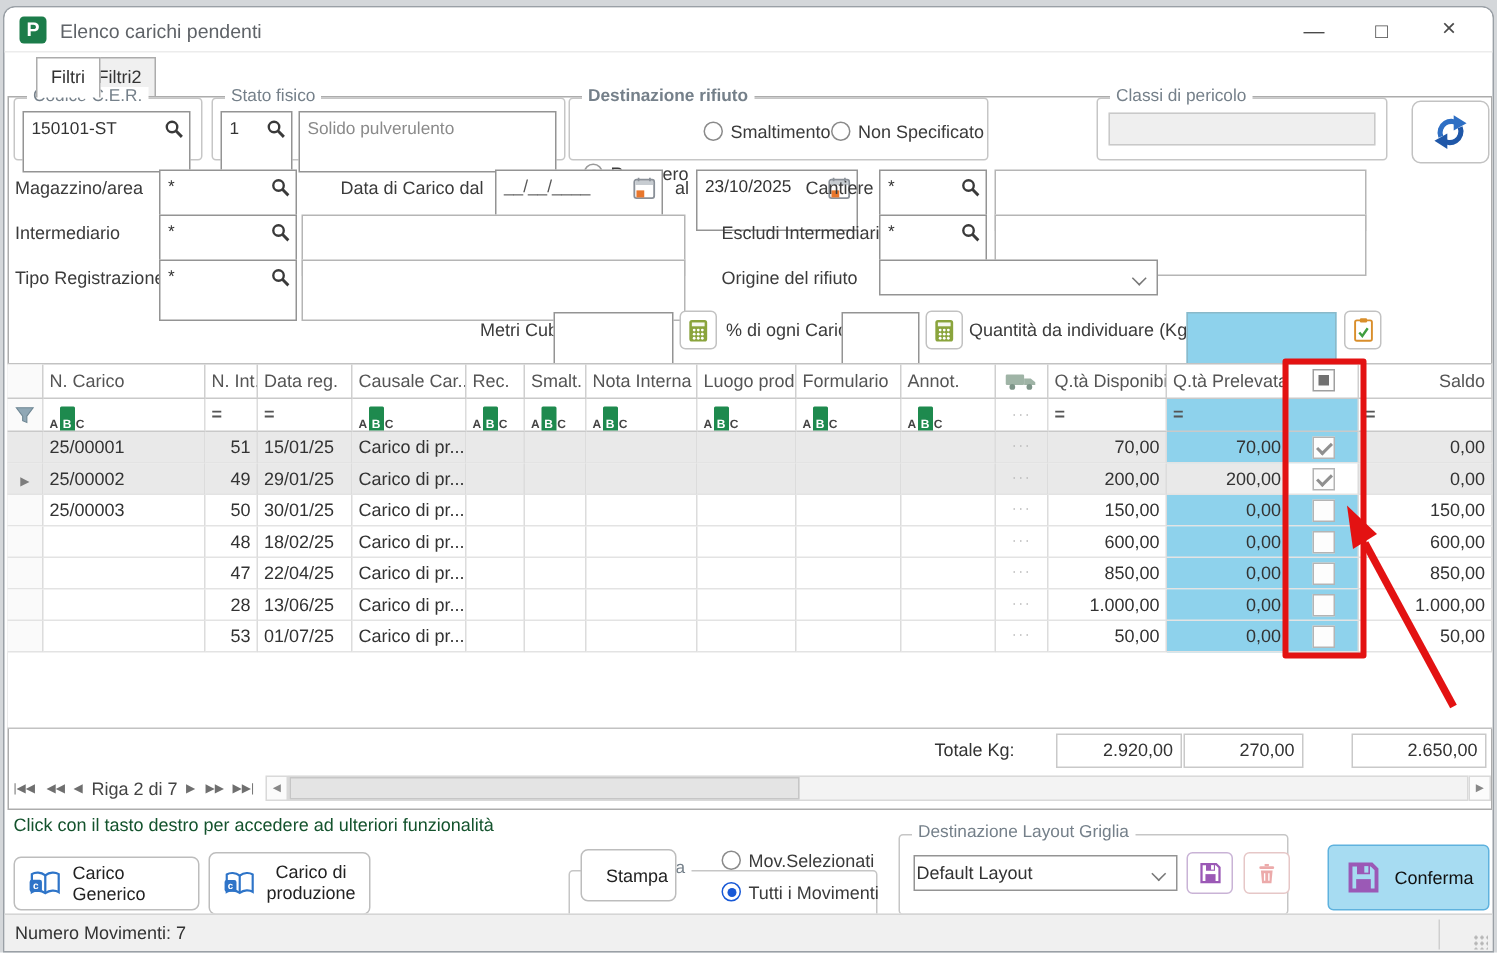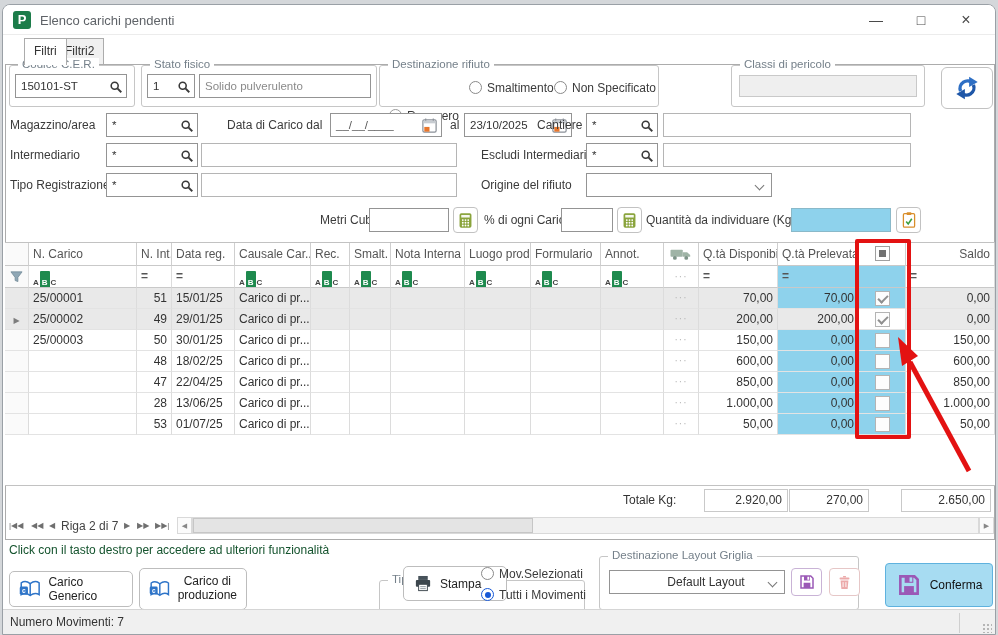--- a/index.html
+++ b/index.html
@@ -19,21 +19,21 @@
   .tab { position:absolute; top:33px; height:26px; border:1px solid #acacac; border-bottom:none; padding:0 9px;
          line-height:24px; font-size:12px; color:#333; background:#f0f0f0; }
   .tab.active { background:#fff; height:27px; z-index:3; }
   .page { position:absolute; left:2px; top:59px; width:990px; height:476px; border:1px solid #acacac; background:#fff; }
 
   
   .gb { position:absolute; border:1px solid #c6c6c6; border-radius:3px; background:#fff; }
   .gb > .legend { position:absolute; top:-8px; left:8px; background:#fff; padding:0 4px; font-size:11.5px; color:#75808a; }
 
   .lbl { position:absolute; font-size:12px; color:#3b3b3b; white-space:nowrap; }
-  .field { position:absolute; height:24px; border:1px solid #949494; background:#fff; font-size:11.5px; color:#333;
+  .field { position:absolute; height:41px; border:1px solid #949494; background:#fff; font-size:11.5px; color:#333;
            line-height:22px; padding-left:5px; white-space:nowrap; overflow:hidden; }
   .field.disabled { background:#efefef; border-color:#c9c9c9; }
   .field .mag { position:absolute; right:3px; top:4px; }
   .field .cal { position:absolute; right:3px; top:3px; }
   .dd { position:absolute; height:24px; border:1px solid #949494; background:#fff; }
   .dd .chev { position:absolute; right:8px; top:8px; width:7px; height:7px; border-right:1.6px solid #777; border-bottom:1.6px solid #777; transform:rotate(45deg); }
   .tinybtn { position:absolute; width:25px; height:26px; border:1px solid #c2c2c2; border-radius:4px; background:#fff; display:flex; align-items:center; justify-content:center; }
 
   .radio { display:inline-block; width:13px; height:13px; border:1px solid #8a8a8a; border-radius:50%; vertical-align:-2px; margin-right:5px; background:#fff; position:relative; }
   .radio.on-gray::after, .radio.on-blue::after { content:""; position:absolute; left:2.5px; top:2.5px; width:6px; height:6px; border-radius:50%; }
@@ -124,21 +124,21 @@
     <span>1</span>
     <span class="mag"><svg width="14" height="14" viewBox="0 0 16 16">
           <circle cx="6.5" cy="6.5" r="4" fill="none" stroke="#3a3a3a" stroke-width="1.8"></circle>
           <line x1="9.6" y1="9.6" x2="14" y2="14" stroke="#3a3a3a" stroke-width="2.2"></line>
         </svg></span>
   </div>
   <div class="field" style="left:196px;top:69px;width:172px;color:#8a8a8a;">
     <span>Solido pulverulento</span>
   </div>
 
-  <div class="gb" style="left:376px;top:60px;width:280px;height:42px;">
+  <div class="gb" style="left:376px;top:60px;width:280px;height:42px;font-weight:bold;">
     <div class="legend">Destinazione rifiuto</div>
   </div>
   <div class="lbl" style="left:386px;top:76px;margin-top:28px;"><span class="radio on-gray"></span><span>Recupero</span></div>
   <div class="lbl" style="left:466px;top:76px;"><span class="radio"></span><span>Smaltimento</span></div>
   <div class="lbl" style="left:551px;top:76px;"><span class="radio"></span><span>Non Specificato</span></div>
 
   <div class="gb" style="left:728px;top:60px;width:194px;height:42px;">
     <div class="legend">Classi di pericolo</div>
   </div>
   <div class="field disabled" style="left:736px;top:70px;width:178px;height:22px;"><span></span></div>
@@ -536,37 +536,37 @@
         <line x1="15" y1="5" x2="15" y2="21" stroke="#2e74c8" stroke-width="2"></line>
         <rect x="1" y="9" width="11" height="11" rx="2" fill="#2e74c8"></rect>
         <text x="6.5" y="17.5" font-size="9" fill="#fff" text-anchor="middle" font-weight="bold">c</text>
       </svg>
     <span style="width:60px;text-align:center;">Carico di produzione</span>
   </div>
 
   <div class="gb" style="left:376px;top:551px;width:206px;height:54px;margin-top:24px;">
     <div class="legend">Tipo Stampa</div>
   </div>
-  <div class="btn" style="left:400px;top:561px;width:104px;height:35px;">
+  <div class="btn" style="left:384px;top:561px;width:64px;height:35px;justify-content:space-between;">
     <svg width="20" height="19" viewBox="0 0 24 24">
         <rect x="6" y="2.5" width="12" height="5" fill="#47525a"></rect>
         <rect x="3" y="7.5" width="18" height="8.5" rx="1.2" fill="#3c464d"></rect>
         <rect x="6.5" y="13" width="11" height="8" fill="#fff" stroke="#3c464d" stroke-width="1.2"></rect>
         <line x1="8.5" y1="16" x2="15.5" y2="16" stroke="#8a949b" stroke-width="1.2"></line>
         <line x1="8.5" y1="18.5" x2="15.5" y2="18.5" stroke="#8a949b" stroke-width="1.2"></line>
       </svg>
     <span>Stampa</span>
   </div>
   <div class="lbl" style="left:478px;top:562px;"><span class="radio"></span><span>Mov.Selezionati</span></div>
   <div class="lbl" style="left:478px;top:583px;"><span class="radio on-blue"></span><span>Tutti i Movimenti</span></div>
 
   <div class="gb" style="left:596px;top:551px;width:260px;height:54px;">
     <div class="legend">Destinazione Layout Griglia</div>
   </div>
-  <div class="dd" style="left:606px;top:565px;width:176px;line-height:22px;padding-left:18px;font-size:12px;text-align:center;">
+  <div class="dd" style="left:606px;top:565px;width:176px;line-height:22px;padding-left:1px;font-size:12px;">
     <span>Default Layout</span>
     <span class="chev"></span>
   </div>
   <div class="tinybtn" style="left:788px;top:563px;width:31px;height:28px;border-color:#c9b3d6;">
     <svg width="18" height="18" viewBox="0 0 24 24">
         <path d="M4 4 h13 l3 3 v13 h-16 z" fill="none" stroke="#9b59b6" stroke-width="2"></path>
         <rect x="8" y="4" width="8" height="6" fill="#9b59b6"></rect>
         <rect x="12.5" y="5" width="2.5" height="4" fill="#fff"></rect>
         <rect x="7.5" y="13" width="9" height="7" fill="#9b59b6"></rect>
       </svg>

